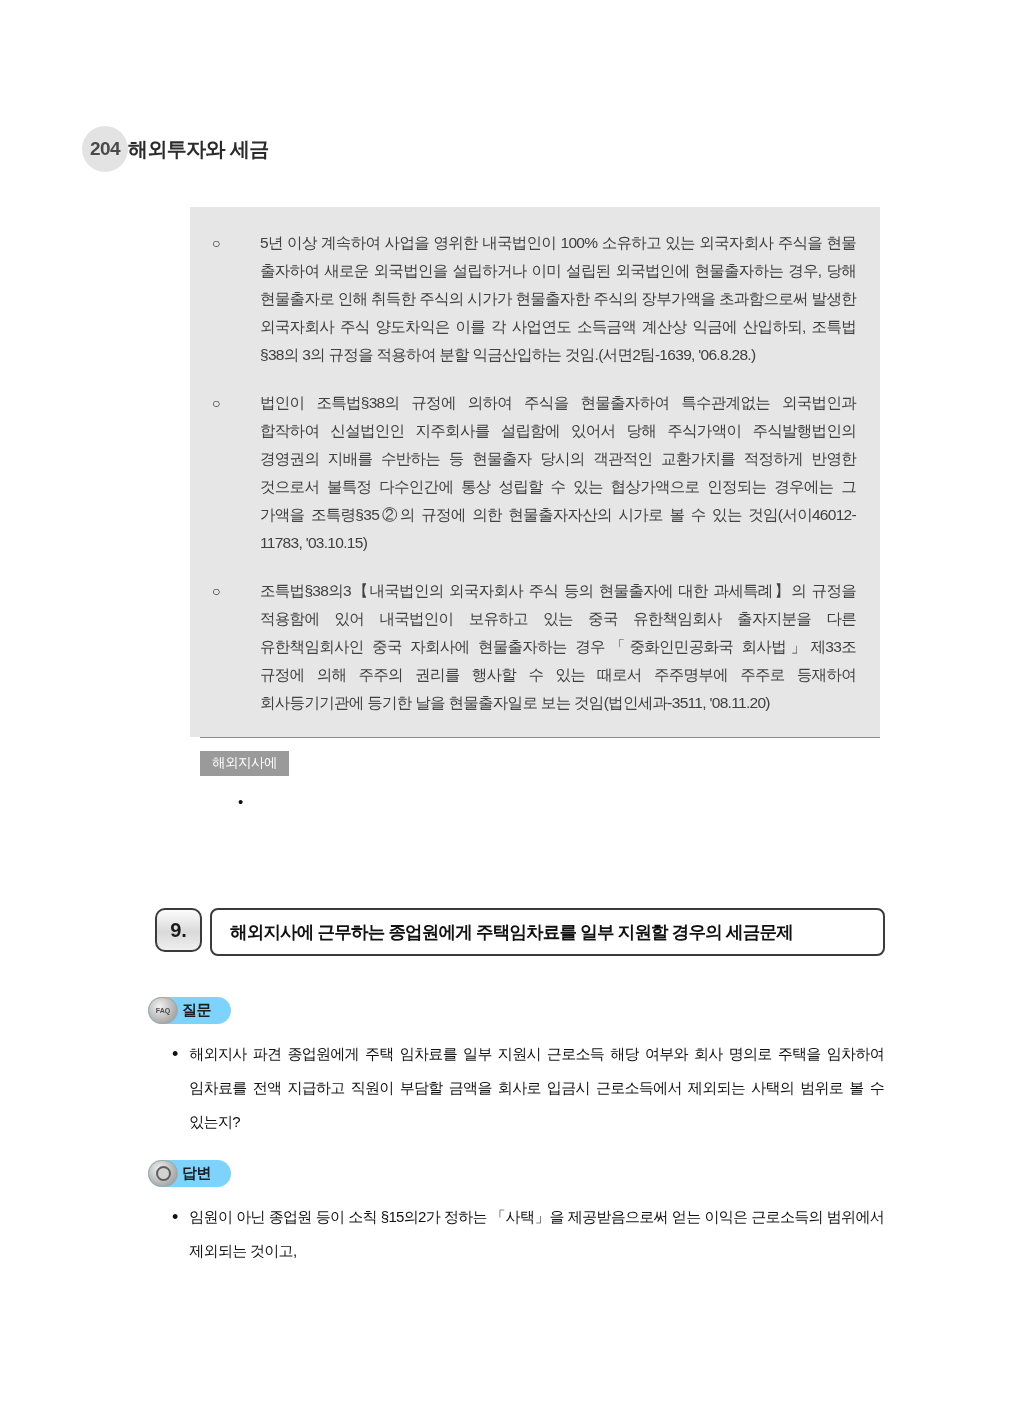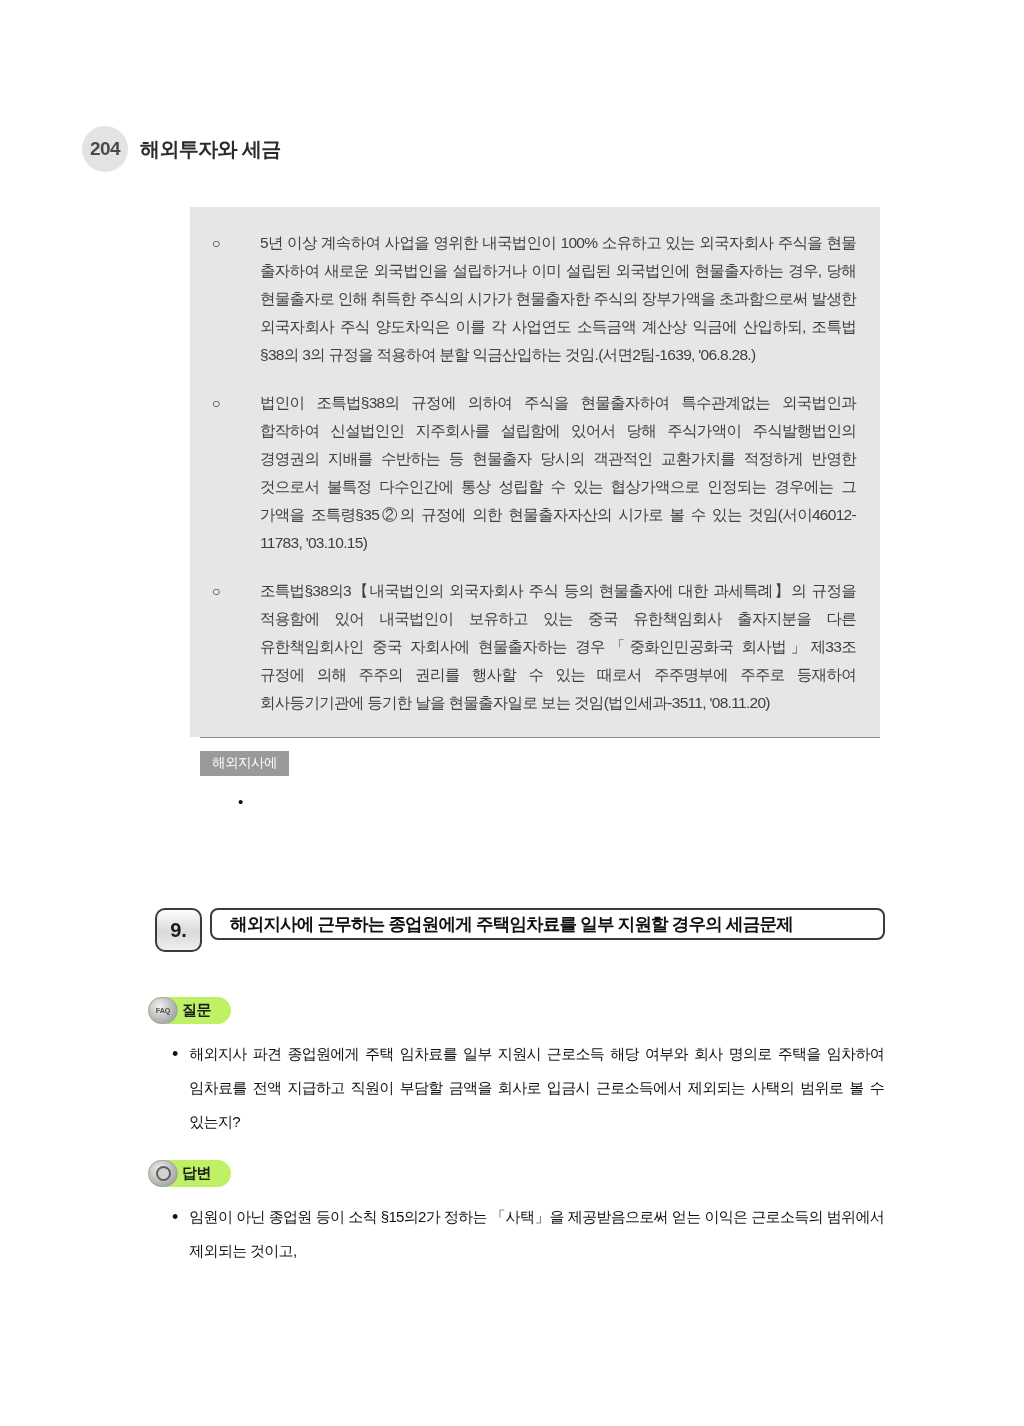--- a/index.html
+++ b/index.html
@@ -16,21 +16,20 @@
     overflow: hidden;
   }
 
   
   .page-header {
     position: absolute;
     top: 126px;
     left: 82px;
     display: flex;
     align-items: center;
-    gap: 12px;
   }
   .page-number-badge {
     width: 46px;
     height: 46px;
     border-radius: 50%;
     background: #e3e3e3;
     color: #4a4a4a;
     display: flex;
     align-items: center;
     justify-content: center;
@@ -143,39 +142,39 @@
   .section-title-box {
     flex: 1 1 auto;
     margin-left: 8px;
     border: 2px solid #3b3b3b;
     border-radius: 8px;
     background: #ffffff;
     display: flex;
     align-items: center;
     padding: 0 18px;
     box-sizing: border-box;
-    height: 32px;
+    height: 48px;
   }
   .section-title-text {
     font-size: 17.5px;
     font-weight: bold;
     letter-spacing: -0.8px;
     color: #111;
   }
 
   
   .qa-label {
     position: absolute;
     display: flex;
     align-items: center;
   }
   .qa-pill {
     height: 27px;
     border-radius: 14px;
-    background: #bef264;
+    background: #7dd3fc;
     display: flex;
     align-items: center;
     padding: 0 20px 0 34px;
     font-size: 15px;
     font-weight: bold;
     letter-spacing: -0.5px;
     color: #1d1d1d;
     box-sizing: border-box;
   }
   .qa-icon {

